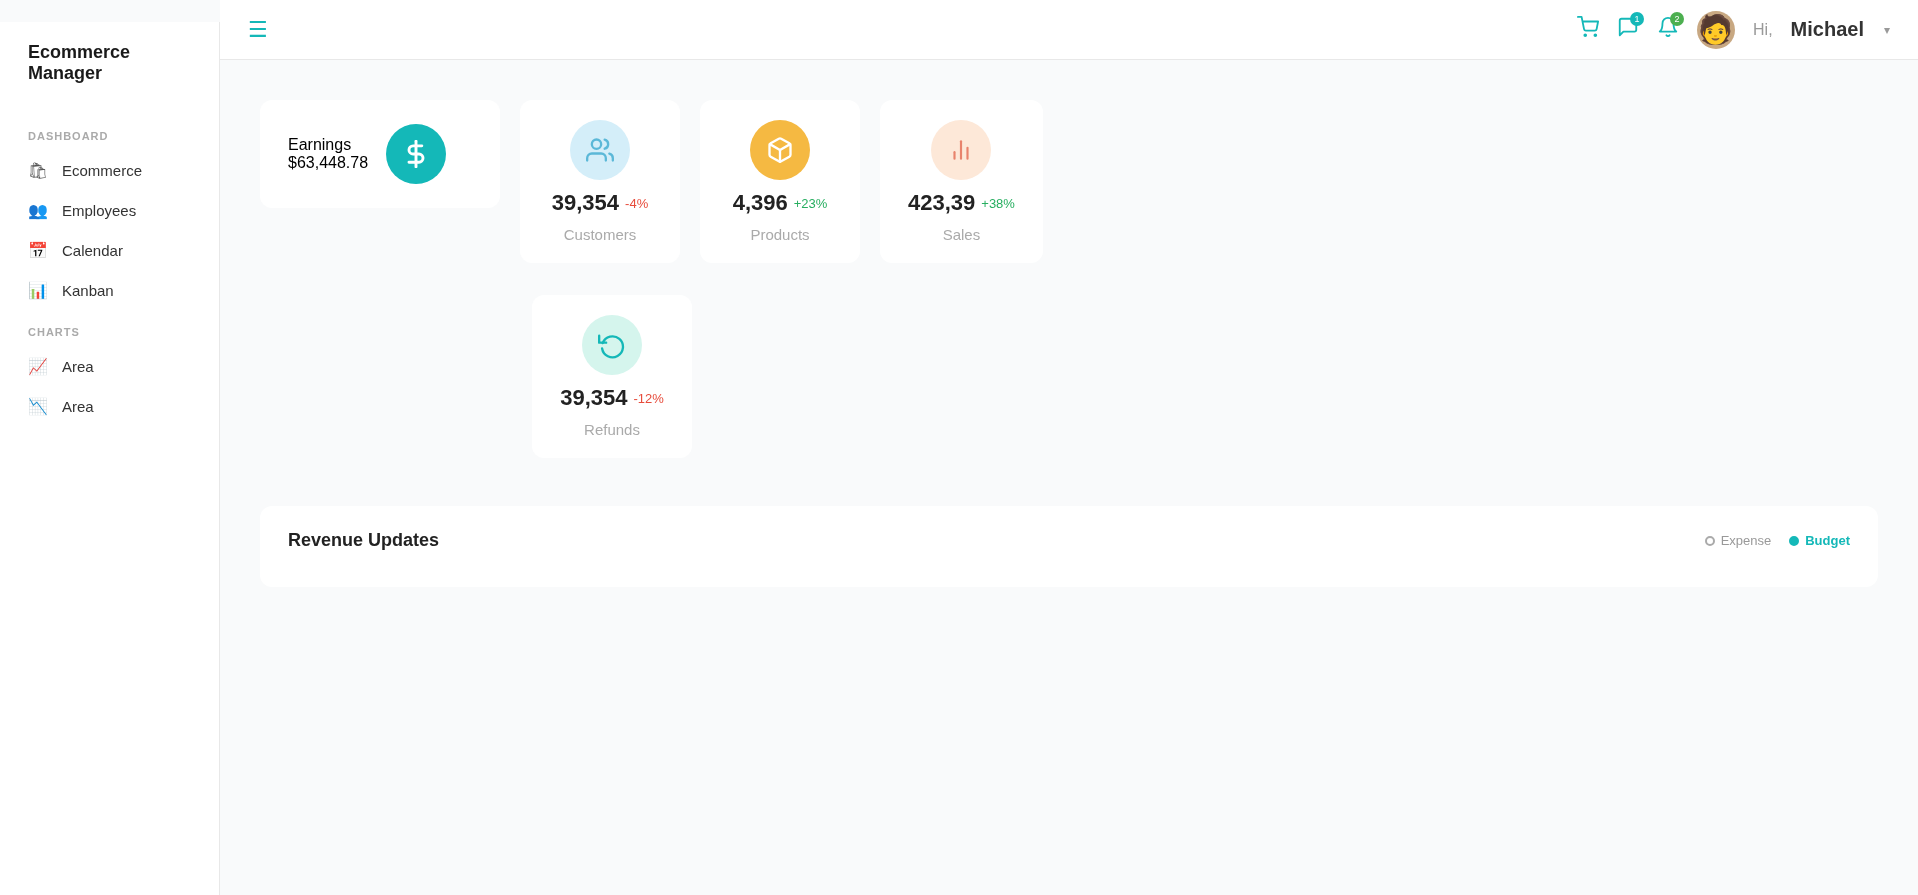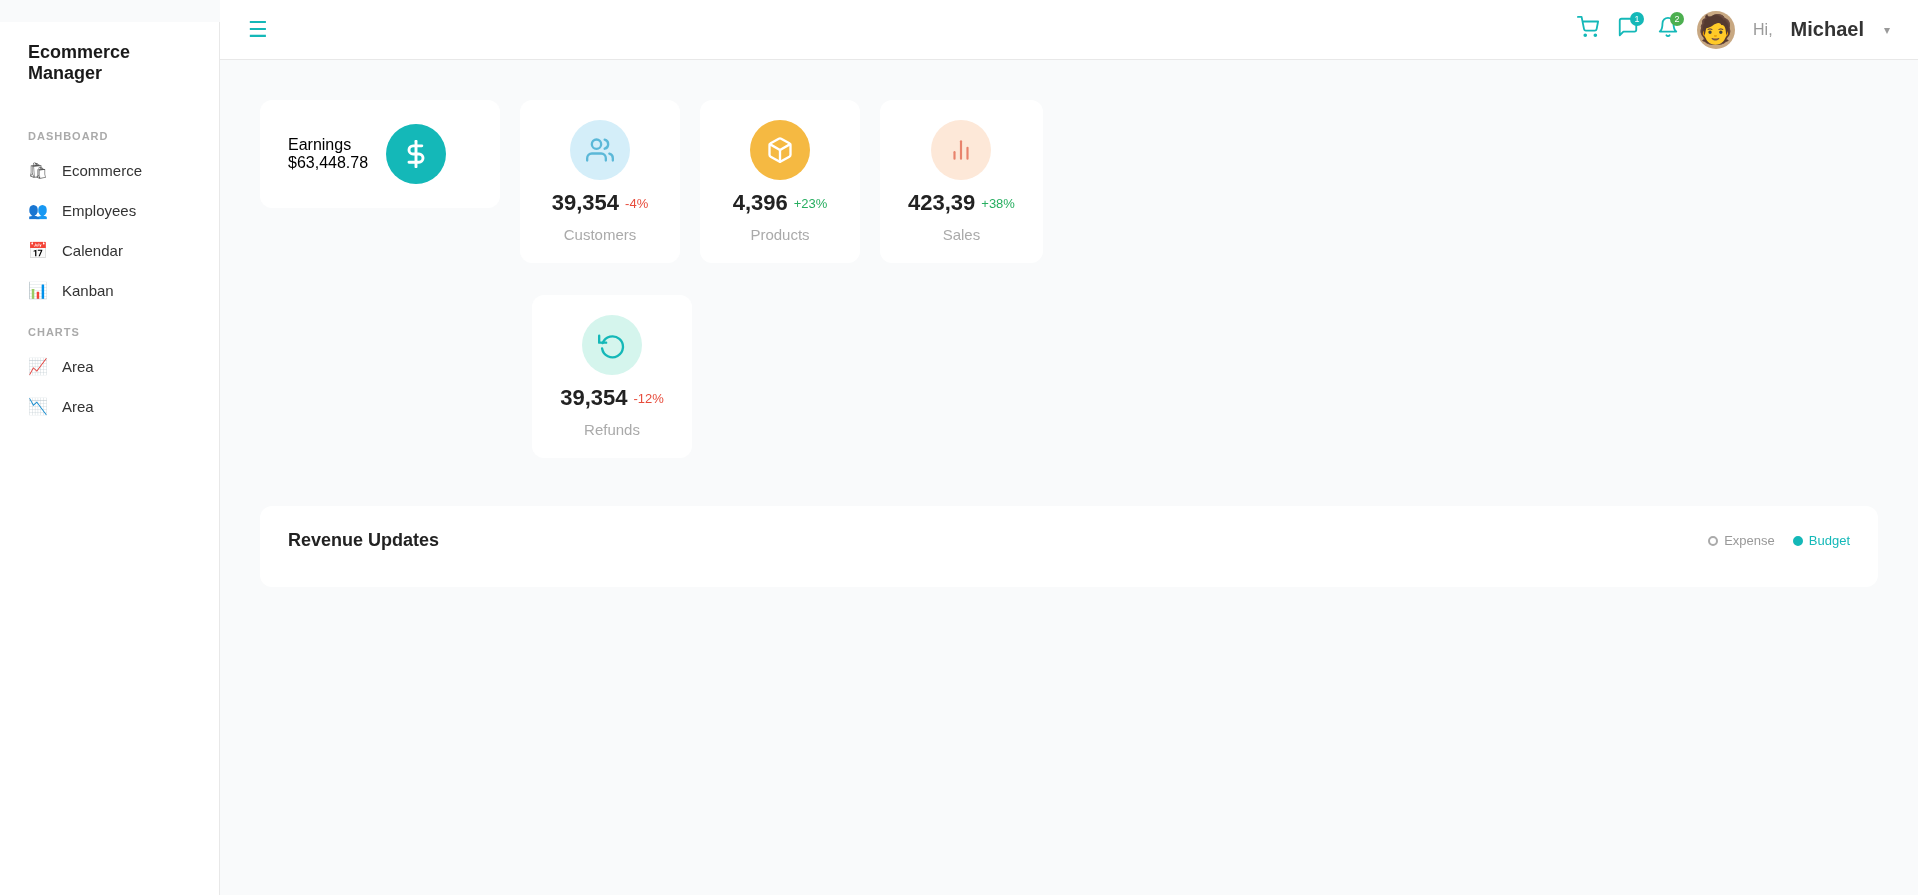--- a/index.html
+++ b/index.html
@@ -230,21 +230,21 @@
       font-size: 13px;
       color: #999;
     }
     .legend-dot {
       width: 10px;
       height: 10px;
       border-radius: 50%;
       border: 2px solid #aaa;
     }
     .legend-dot.teal { border-color: #14b8b8; background: #14b8b8; }
-    .legend-label-teal { color: #14b8b8; font-weight: 400; }
+    .legend-label-teal { color: #14b8b8; font-weight: 700; }
 
     
     .stats-second-row {
       display: flex;
       gap: 32px;
       align-items: flex-start;
       margin-top: 32px;
       flex-wrap: wrap;
     }
   </style>

